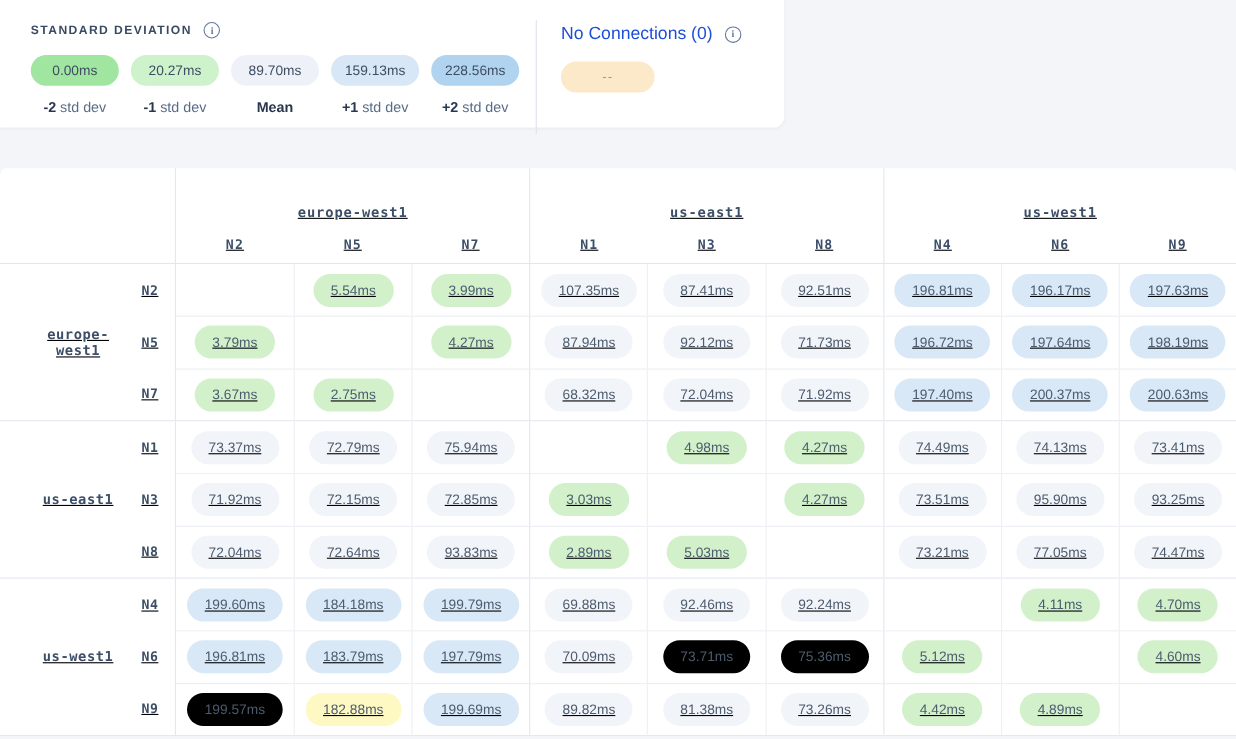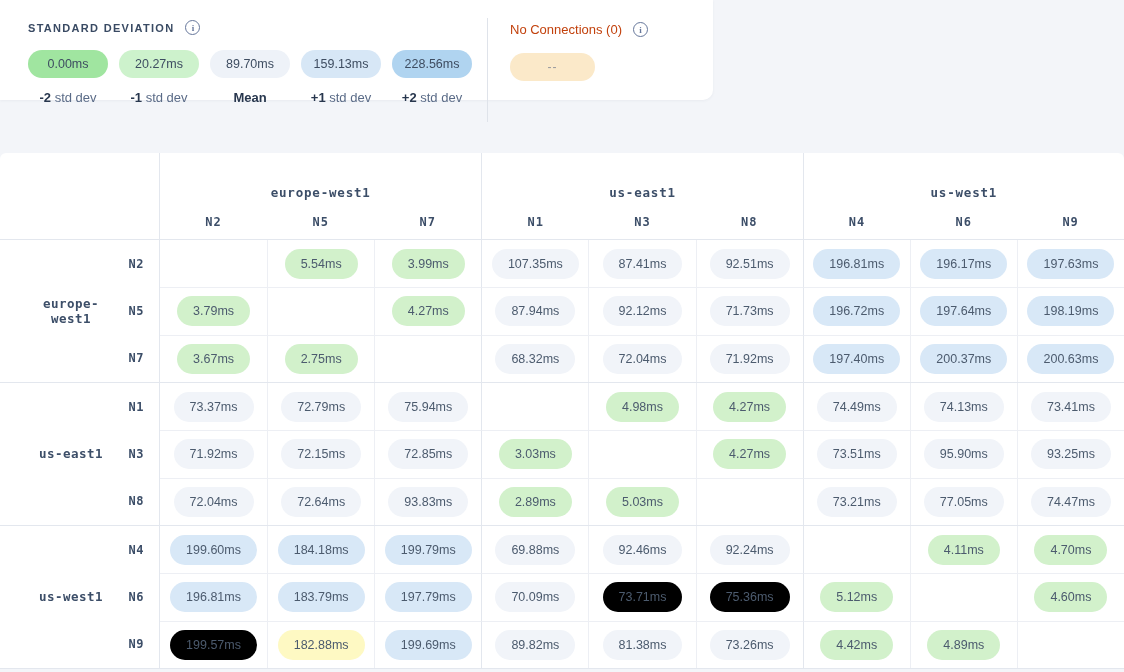--- a/index.html
+++ b/index.html
@@ -7,21 +7,21 @@
   body {
     background:#f3f5f9;
     font-family:"Liberation Sans", sans-serif;
     position:relative;
     overflow:hidden;
   }
 
   
   .legend-card {
     position:absolute; left:0; top:0;
-    width:713px; height:100px;
+    width:713px; height:116px;
     background:#ffffff;
     border-radius:0 0 10px 0;
     box-shadow:0 1px 3px rgba(40,50,70,0.05);
   }
   .legend-inner { position:absolute; left:28px; top:20px; }
   .legend-title-row { display:flex; align-items:center; gap:11px; }
   .legend-title {
     font-size:11px; font-weight:bold; letter-spacing:1.3px;
     color:#394a63;
   }
@@ -45,35 +45,35 @@
   }
   .legend-label b { color:#28374e; }
 
   .legend-divider {
     position:absolute; left:487px; top:18px;
     width:1px; height:104px; background:#dfe3ea;
   }
 
   .no-conn { position:absolute; left:510px; top:22px; }
   .no-conn-title-row { display:flex; align-items:center; gap:11px; }
-  .no-conn-title { font-size:13px; color:#c2410c; }
+  .no-conn-title { font-size:16px; color:#1d4ed8; }
   .no-conn-pill {
     margin-top:16px; width:85px; height:28px; line-height:28px;
     border-radius:14px; text-align:center;
     color:#97989d; font-size:12px; letter-spacing:1px;
   }
 
   
   .matrix {
     position:absolute; left:0; top:153px;
     width:1124px; height:516px;
     background:#ffffff;
     border-radius:6px 6px 0 0;
     border-bottom:1px solid #e3e7ee;
-    display:flex; flex-direction:column;
+    display:flex; flex-direction:column;text-decoration:underline;
   }
   .m-header {
     height:87px; flex:0 0 87px;
     display:grid; grid-template-columns:160px 1fr 1fr 1fr;
     border-bottom:1px solid #e3e7ee;
   }
   .corner { border-right:1px solid #e3e7ee; }
   .col-group { display:flex; flex-direction:column; justify-content:flex-end; padding-bottom:10px; }
   .col-group.gsep { border-left:1px solid #e3e7ee; }
   .region-title {

